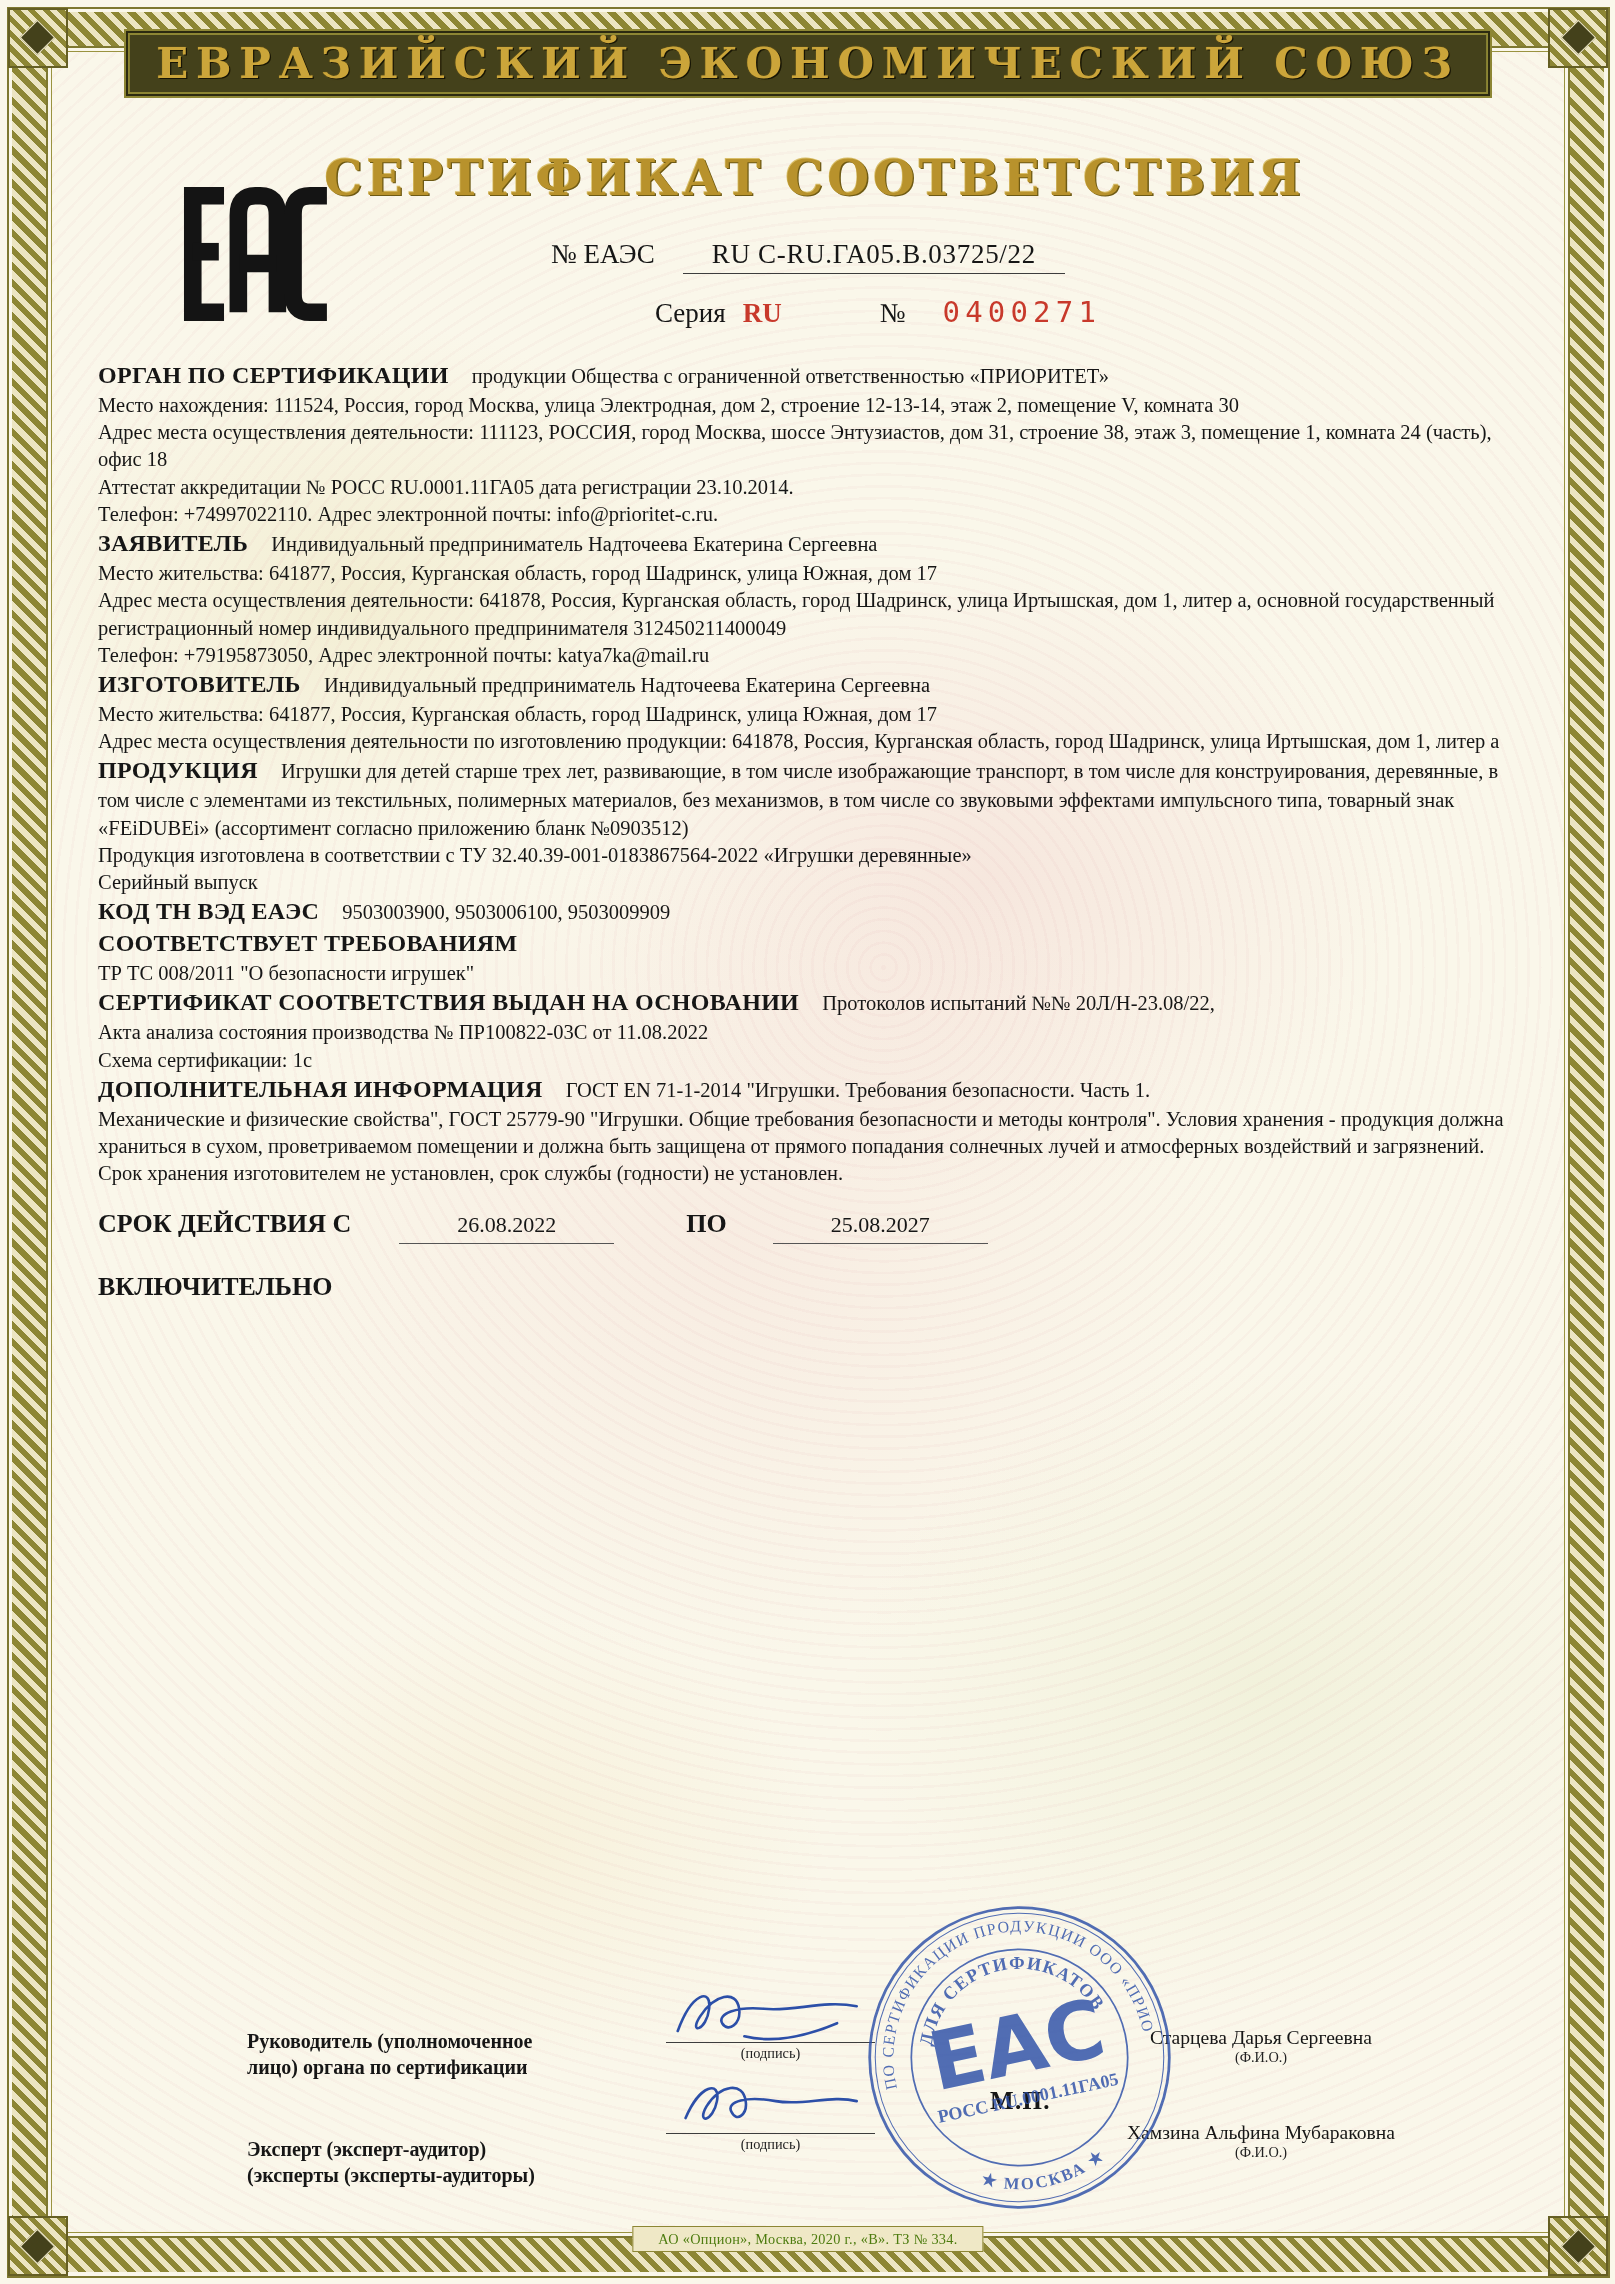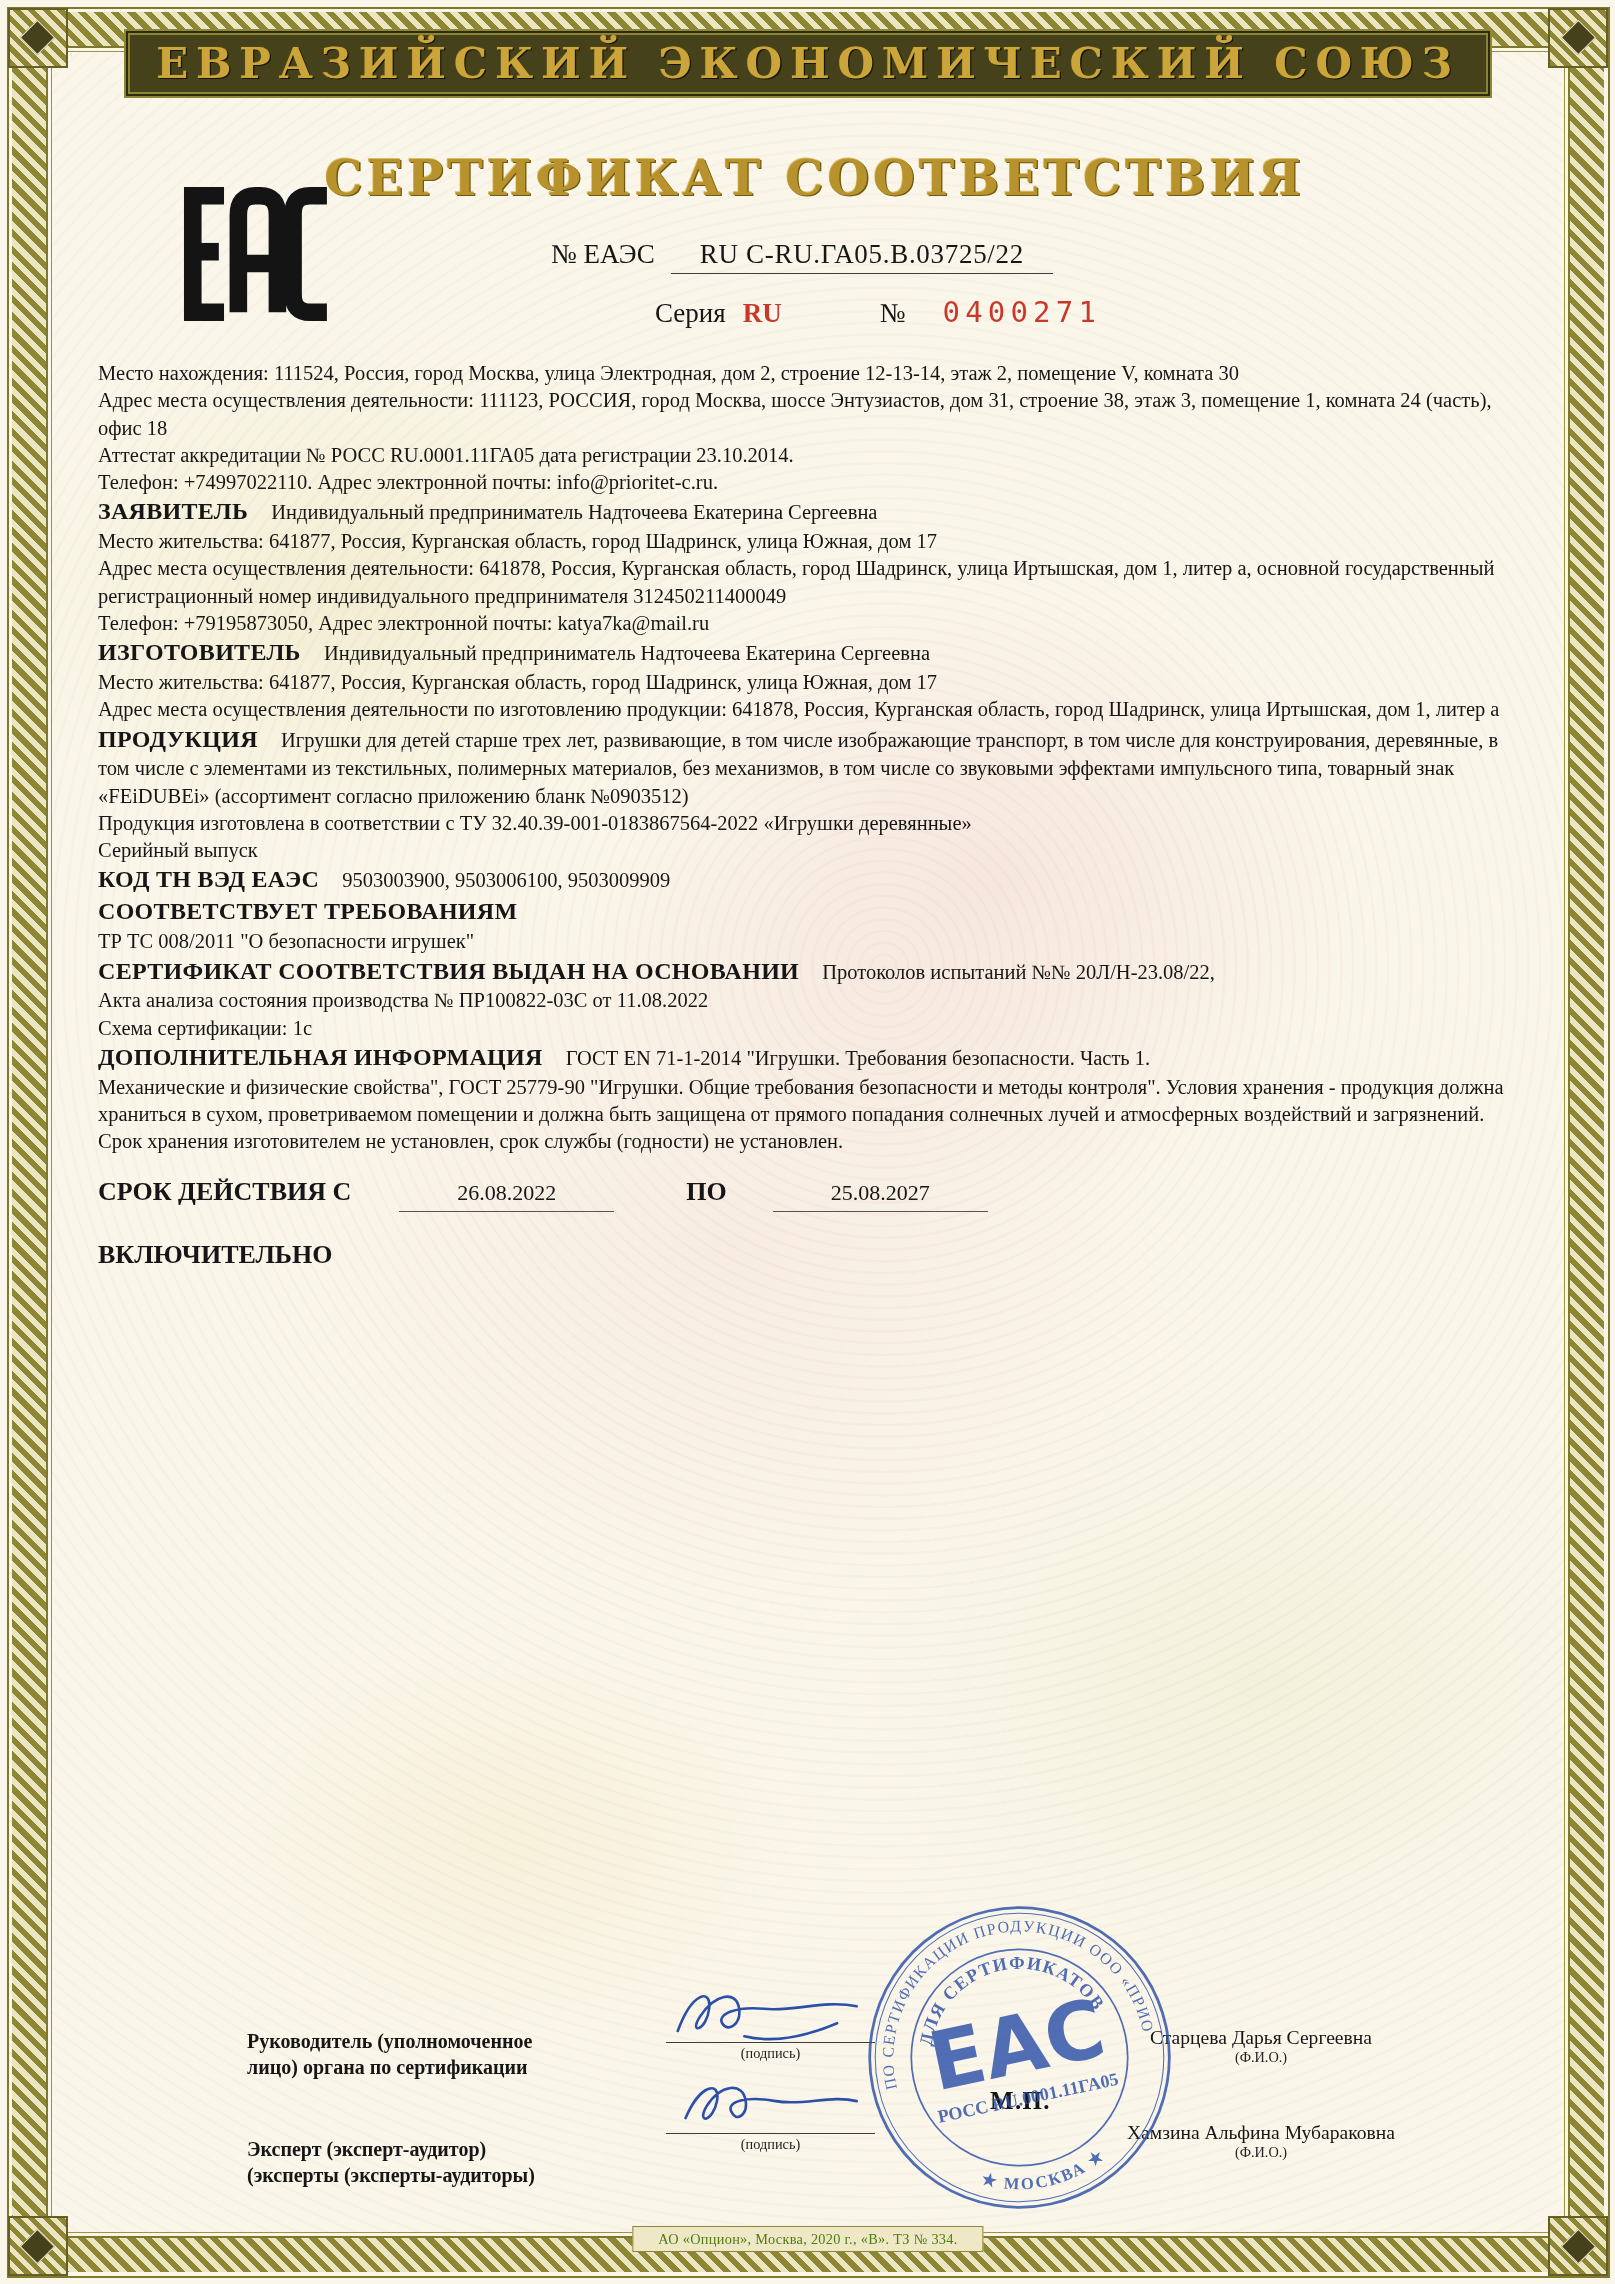--- a/index.html
+++ b/index.html
@@ -54,21 +54,21 @@
   }
 
   .eac-logo{position:absolute;left:173px;top:184px;width:160px;height:140px;z-index:2}
 
   .doc-title{
     position:absolute;left:196px;right:183px;top:150px;z-index:2;text-align:center;
     font-family:"DejaVu Serif",serif;font-weight:700;font-size:48px;letter-spacing:3.9px;
     color:#b8922c;text-shadow:1.3px 1.3px 0 #6e5a14,-0.7px -0.7px 0 #d9bf6a;white-space:nowrap;
   }
   .number-line{position:absolute;left:551px;top:239px;z-index:2;font-size:27px;display:flex;align-items:baseline}
-  .number-line .lbl{margin-right:16px}
+  .number-line .lbl{margin-right:28px}
   .number-line .val{border-bottom:1.3px solid #3d3d3d;padding:0 29px 2.6px;letter-spacing:0.7px}
   .series-line{position:absolute;left:655px;top:295px;z-index:2;font-size:27px;display:flex;align-items:baseline}
   .series-line .slbl{margin-right:17px}
   .red{color:#c8392b}
   .series-line .sval{margin-right:98px;font-weight:700}
   .series-line .nlbl{margin-right:37px}
   .serial{font-family:"DejaVu Sans Mono",monospace;letter-spacing:5.2px;font-size:29px}
 
   
   .content{position:absolute;left:98px;right:90px;top:360px;z-index:2;font-size:20.5px;line-height:1.33}
@@ -158,20 +158,24 @@
 
   <div class="series-line">
     <span class="slbl">Серия</span>
     <span class="sval red">RU</span>
     <span class="nlbl">№</span>
     <span class="serial red">0400271</span>
   </div>
 
   <div class="content">
 
+    <p class="sec">
+      <span class="sh">ОРГАН ПО СЕРТИФИКАЦИИ</span>
+      <span>продукции Общества с ограниченной ответственностью «ПРИОРИТЕТ»</span>
+    </p>
     <p class="ln">Место нахождения: 111524, Россия, город Москва, улица Электродная, дом 2, строение 12-13-14, этаж 2, помещение V, комната 30</p>
     <p class="ln">Адрес места осуществления деятельности: 111123, РОССИЯ, город Москва, шоссе Энтузиастов, дом 31, строение 38, этаж 3, помещение 1, комната 24 (часть), офис 18</p>
     <p class="ln">Аттестат аккредитации № РОСС RU.0001.11ГА05 дата регистрации 23.10.2014.</p>
     <p class="ln">Телефон: +74997022110. Адрес электронной почты: info@prioritet-c.ru.</p>
 
     <p class="sec mt-s">
       <span class="sh">ЗАЯВИТЕЛЬ</span>
       <span>Индивидуальный предприниматель Надточеева Екатерина Сергеевна</span>
     </p>
     <p class="ln">Место жительства: 641877, Россия, Курганская область, город Шадринск, улица Южная, дом 17</p>

